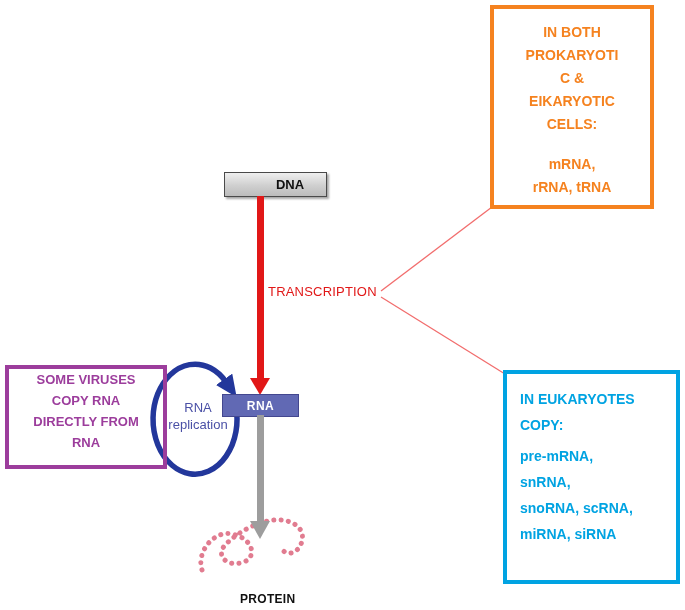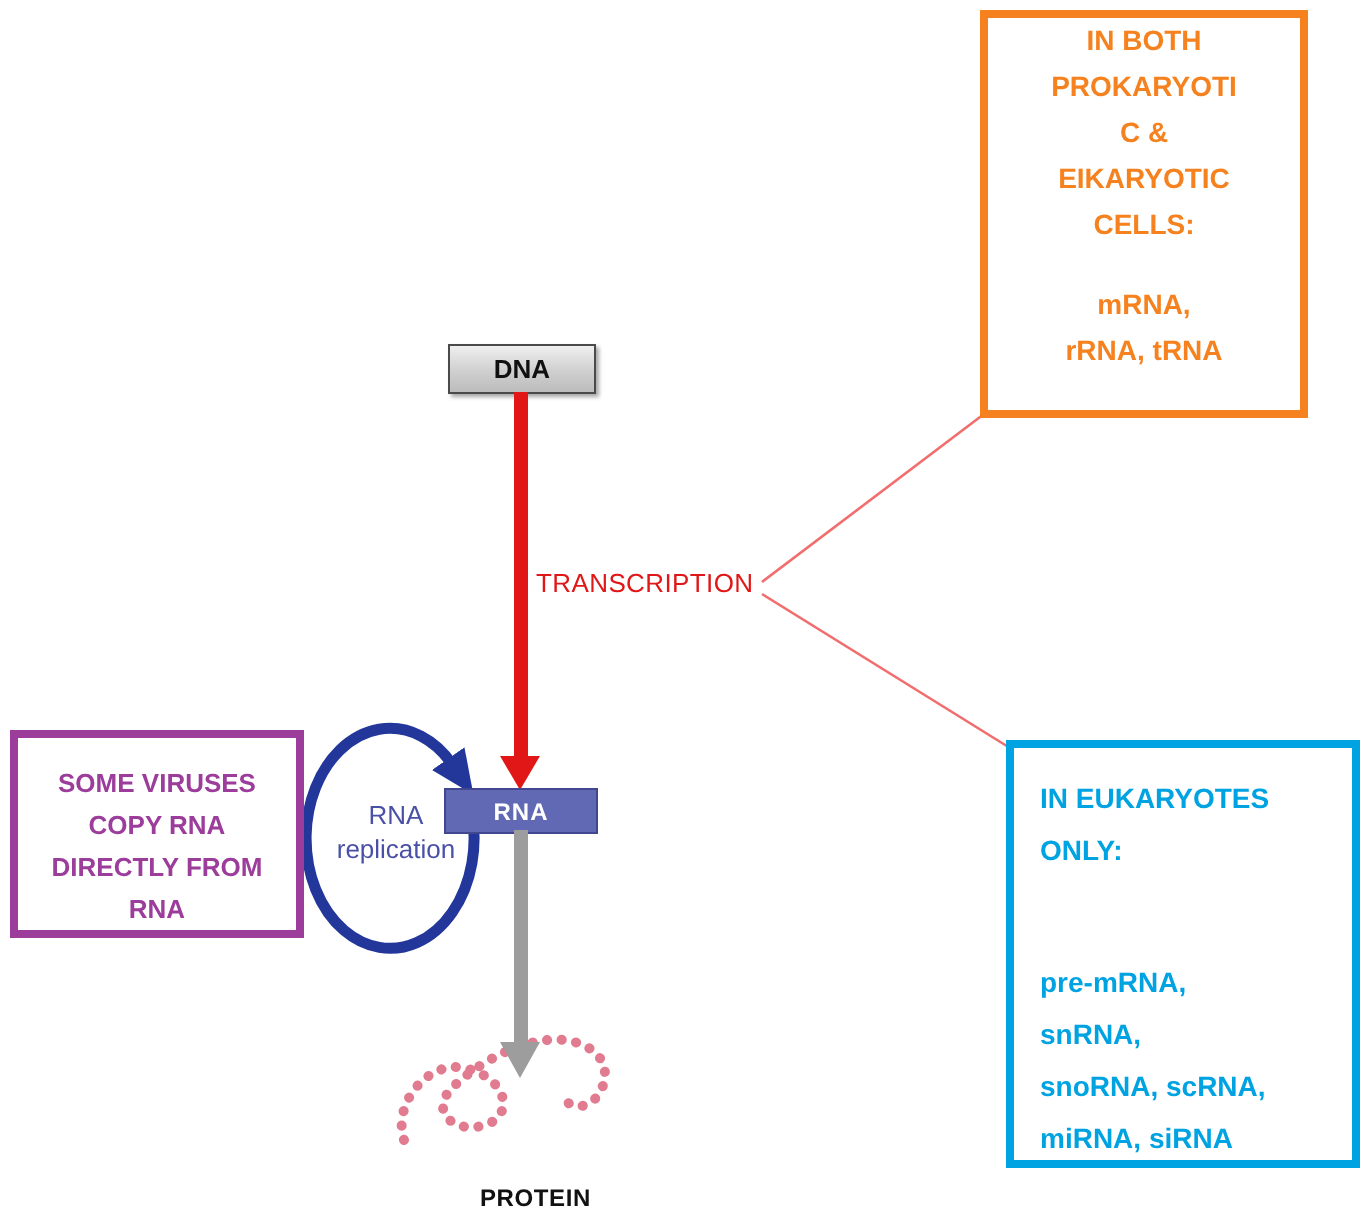--- a/index.html
+++ b/index.html
@@ -5,49 +5,49 @@
   body{margin:0;background:#fff;}
   #canvas{position:relative;width:685px;height:610px;background:#fff;
           font-family:"Liberation Sans",sans-serif;overflow:hidden;}
   .abs{position:absolute;}
   .pre{white-space:pre-line;}
 
   
   .dna-box{left:224px;top:172px;width:72px;height:23px;
     background:linear-gradient(180deg,#efefef 0%,#cfcfcf 55%,#bcbcbc 100%);
     border:1px solid #4a4a4a;display:flex;align-items:center;justify-content:center;
-    font-weight:bold;font-size:13px;color:#101010;box-shadow:1.5px 1.5px 2px rgba(0,0,0,.35);}
+    font-weight:bold;font-size:13px;color:#101010;box-shadow:1.5px 1.5px 2px rgba(0,0,0,.35);padding-left:29px;}
   .arrow-stem-red{left:257px;top:196px;width:7px;height:183px;background:var(--red);}
   .arrow-head-red{left:250px;top:378px;width:0;height:0;
     border-left:10px solid transparent;border-right:10px solid transparent;
     border-top:17px solid var(--red);}
   .transcription{left:268px;top:284px;font-size:13px;font-weight:normal;
     color:var(--red);letter-spacing:.2px;}
   .rna-box{left:222px;top:394px;width:75px;height:21px;background:var(--rna_box);
     border:1px solid #43478f;display:flex;align-items:center;justify-content:center;
     font-weight:bold;font-size:12px;color:#fff;letter-spacing:.5px;}
   .replication-label{left:158px;top:399px;width:80px;text-align:center;
     font-size:13px;color:var(--replication_text);line-height:17px;}
   .arrow-stem-gray{left:257px;top:415px;width:7px;height:107px;background:var(--gray);}
   .arrow-head-gray{left:250px;top:521px;width:0;height:0;
     border-left:10px solid transparent;border-right:10px solid transparent;
     border-top:18px solid var(--gray);}
   .protein-label{left:240px;top:592px;font-size:12px;font-weight:bold;color:#111;letter-spacing:.3px;}
 
   
   .box{box-sizing:border-box;font-weight:bold;}
   .box-orange{left:490px;top:5px;width:164px;height:204px;border:4px solid var(--orange);
-    color:var(--orange);text-align:center;font-size:14px;line-height:23px;}
+    color:var(--orange);text-align:center;font-size:14px;line-height:23px;padding-top:12px;}
   .box-orange .items{margin-top:17px;}
   .box-blue{left:503px;top:370px;width:177px;height:214px;border:4px solid var(--blue);
     color:var(--blue);text-align:left;font-size:14px;line-height:26px;padding:12px 10px 0 13px;}
-  .box-blue .items{margin-top:40px;}
-  .box-purple{left:5px;top:365px;width:147px;height:104px;border:4px solid var(--purple);
+  .box-blue .items{margin-top:5px;}
+  .box-purple{left:5px;top:365px;width:162px;height:104px;border:4px solid var(--purple);
     color:var(--purple);text-align:center;font-size:13px;line-height:21px;
-    display:flex;align-items:flex-end;justify-content:center;}
+    display:flex;align-items:flex-start;justify-content:center;}
 
   svg.overlay{left:0;top:0;pointer-events:none;}
 </style>
 </head>
 <body>
 
 <div id="canvas">
 
   <svg class="abs overlay" width="685" height="610" viewBox="0 0 685 610">
     <defs>
@@ -85,21 +85,21 @@
 PROKARYOTI
 C &amp;
 EIKARYOTIC
 CELLS:</div>
     <div class="pre items">mRNA,
 rRNA, tRNA</div>
   </div>
 
   <div class="abs box box-blue">
     <div class="pre">IN EUKARYOTES
-ONLY:</div>
+COPY:</div>
     <div class="pre items">pre-mRNA,
 snRNA,
 snoRNA, scRNA,
 miRNA, siRNA</div>
   </div>
 
   <div class="abs box box-purple">
     <div class="pre">SOME VIRUSES
 COPY RNA
 DIRECTLY FROM

